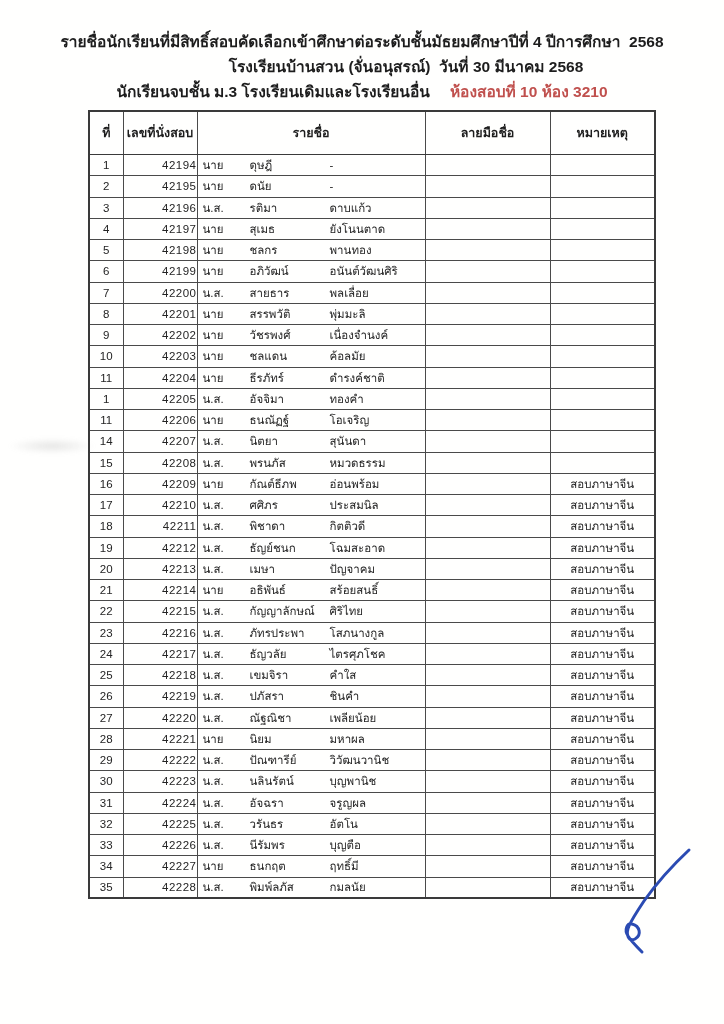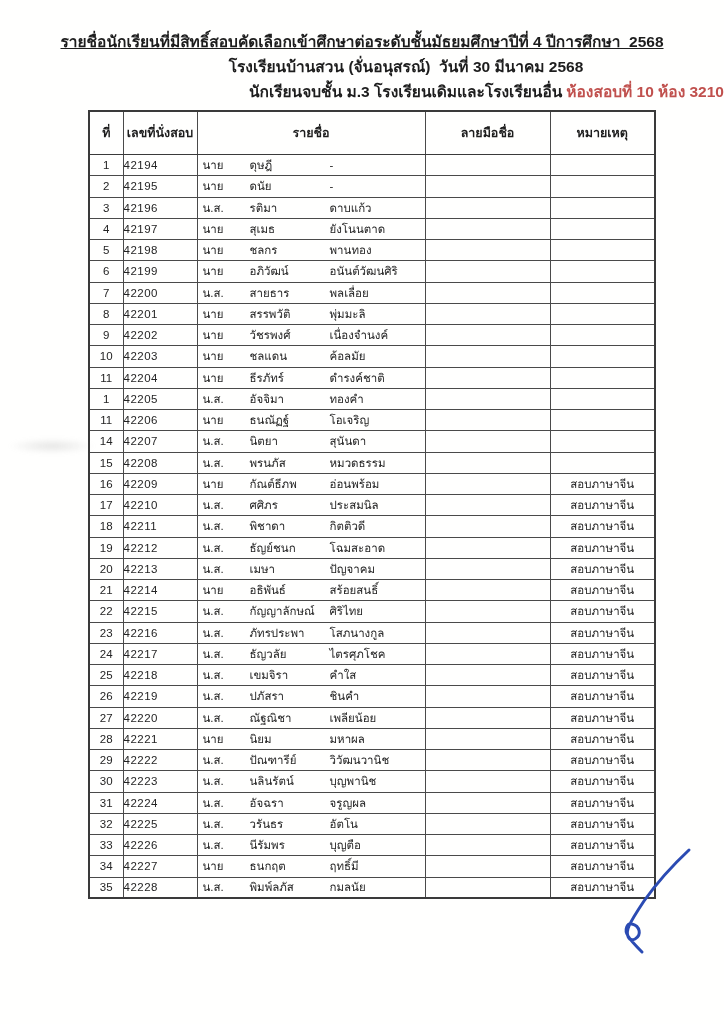--- a/index.html
+++ b/index.html
@@ -16,23 +16,23 @@
     background:#fffffe;
     overflow:hidden;
   }
   
   .doc-header{position:absolute;left:0;top:0;width:724px;text-align:center;}
   .hline{
     position:absolute;left:0;width:724px;
     font-weight:bold;font-size:15.5px;line-height:20px;
     color:#1d1d1d;white-space:pre;text-align:center;
   }
-  .hline1{top:32px;text-decoration:underline;}
+  .hline1{top:32px;}
   .hline2{top:57px;padding-left:44px;}
-  .hline3{top:82px;display:flex;justify-content:flex-end;gap:4px;white-space:pre;}
+  .hline3{top:82px;display:flex;justify-content:center;gap:20px;white-space:pre;}
   .hline3 .black-part{color:#1d1d1d;}
   .hline3 .red-part{color:#c0504d;}
   
   table.roster{
     position:absolute;left:88px;top:110px;
     width:566px;
     border-collapse:collapse;
     table-layout:fixed;
     background:#fffffe;
   }
@@ -46,21 +46,21 @@
   }
   table.roster{border:2px solid #3a3a3a;}
   table.roster thead th{
     height:42px;
     font-size:12.5px;font-weight:bold;
     text-align:center;color:#1d1d1d;
     border-bottom:1.5px solid #3a3a3a;
   }
   table.roster tbody tr{height:21.26px;}
   td.c-no{text-align:center;}
-  td.c-seat{text-align:left;letter-spacing:0.5px;}
+  td.c-seat{text-align:right;letter-spacing:0.5px;}
   td.c-name{text-align:left;text-decoration:underline;}
   td.c-name .prefix{display:inline-block;width:52px;padding-left:5px;box-sizing:border-box;}
   td.c-name .fname{display:inline-block;width:80px;}
   td.c-name .lname{display:inline-block;}
   td.c-sign{}
   td.c-remark{text-align:center;font-size:11px;}
   
   .smudge{
     position:absolute;left:8px;top:438px;width:88px;height:16px;
     background:radial-gradient(ellipse at center,rgba(140,140,140,0.22),rgba(140,140,140,0) 70%);

